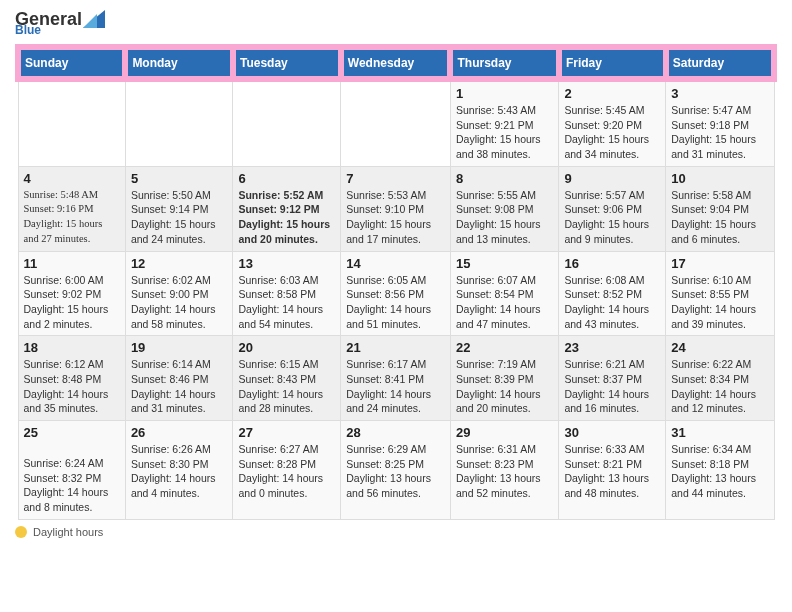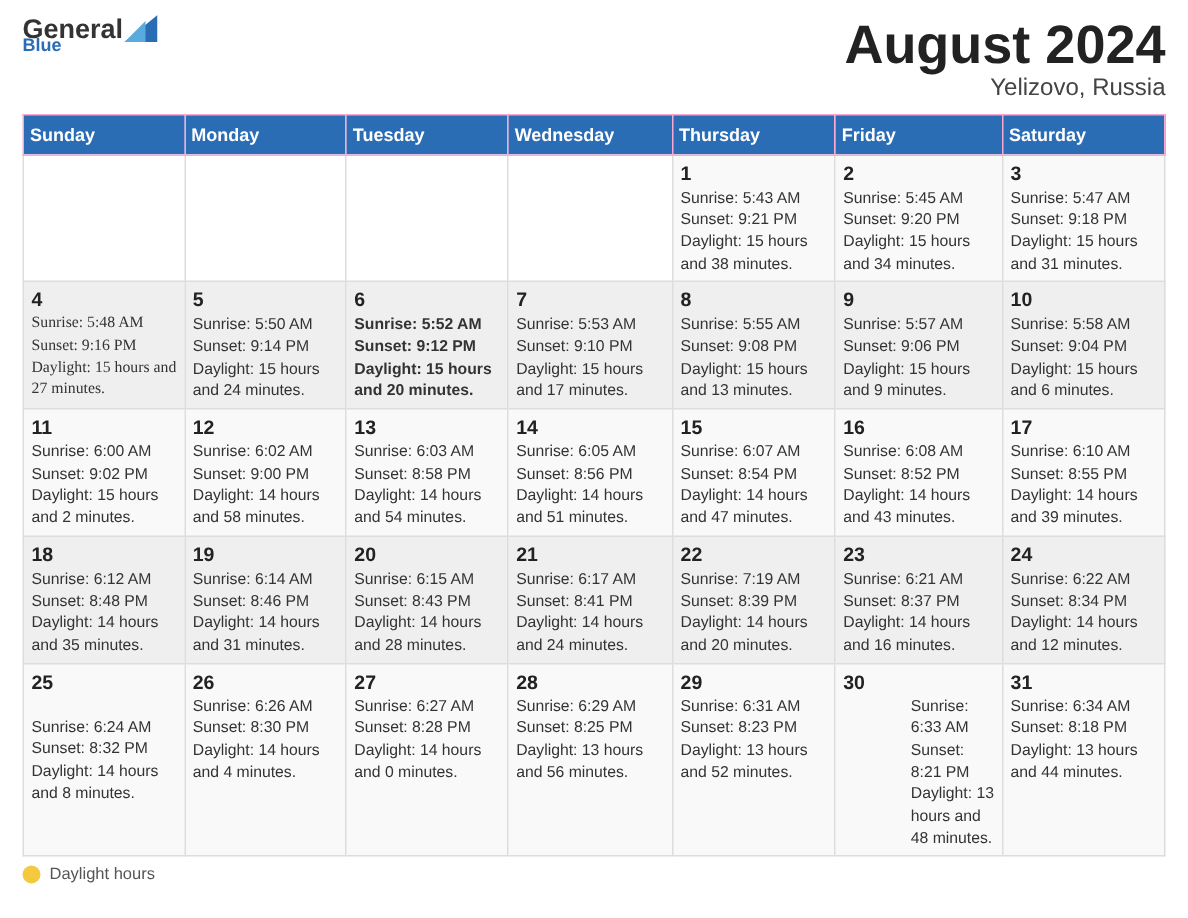--- a/index.html
+++ b/index.html
@@ -51,21 +51,21 @@
       border-collapse: collapse;
       font-size: 11px;
     }
     .calendar thead tr th {
       background-color: #2a6db5;
       color: #fff;
       padding: 6px 4px;
       text-align: left;
       font-size: 12px;
       font-weight: bold;
-      border: 1px solid #f9a8d4;
+      border: 6px solid #f9a8d4;
     }
     .calendar tbody tr td {
       vertical-align: top;
       padding: 4px 5px;
       border: 1px solid #ddd;
       width: 113px;
       min-height: 80px;
       background: #fff;
     }
     .calendar tbody tr:nth-child(odd) td {
@@ -114,24 +114,20 @@
       <div style="display:flex;align-items:center;">
         <span class="logo-text-general">General</span>
         <svg width="22" height="18" viewBox="0 0 22 18" style="margin-left:1px;">
           <polygon points="0,18 22,0 22,18" fill="#2a6db5"></polygon>
           <polygon points="0,18 14,4 14,18" fill="#5aabdd"></polygon>
         </svg>
       </div>
       <span class="logo-text-blue" style="margin-top:-4px;">Blue</span>
     </div>
   </div>
-  <div class="title-block">
-    <div class="title-month">August 2024</div>
-    <div class="title-location">Yelizovo, Russia</div>
-  </div>
 </div>
 
 <table class="calendar">
   <thead>
     <tr>
     <th>Sunday</th>
         <th>Monday</th>
         <th>Tuesday</th>
         <th>Wednesday</th>
         <th>Thursday</th>
@@ -322,21 +318,21 @@
 Daylight: 13 hours and 56 minutes.</div>
         </td>
         <td>
           <span class="day-number">29</span>
           <div class="day-info" style="white-space: pre-line;">Sunrise: 6:31 AM
 Sunset: 8:23 PM
 Daylight: 13 hours and 52 minutes.</div>
         </td>
         <td>
           <span class="day-number">30</span>
-          <div class="day-info" style="white-space: pre-line; margin-left: 45px;">Sunrise: 6:33 AM
+          <div class="day-info" style="white-space: pre-line;">Sunrise: 6:33 AM
 Sunset: 8:21 PM
 Daylight: 13 hours and 48 minutes.</div>
         </td>
         <td>
           <span class="day-number">31</span>
           <div class="day-info" style="white-space: pre-line;">Sunrise: 6:34 AM
 Sunset: 8:18 PM
 Daylight: 13 hours and 44 minutes.</div>
         </td>
       </tr>

